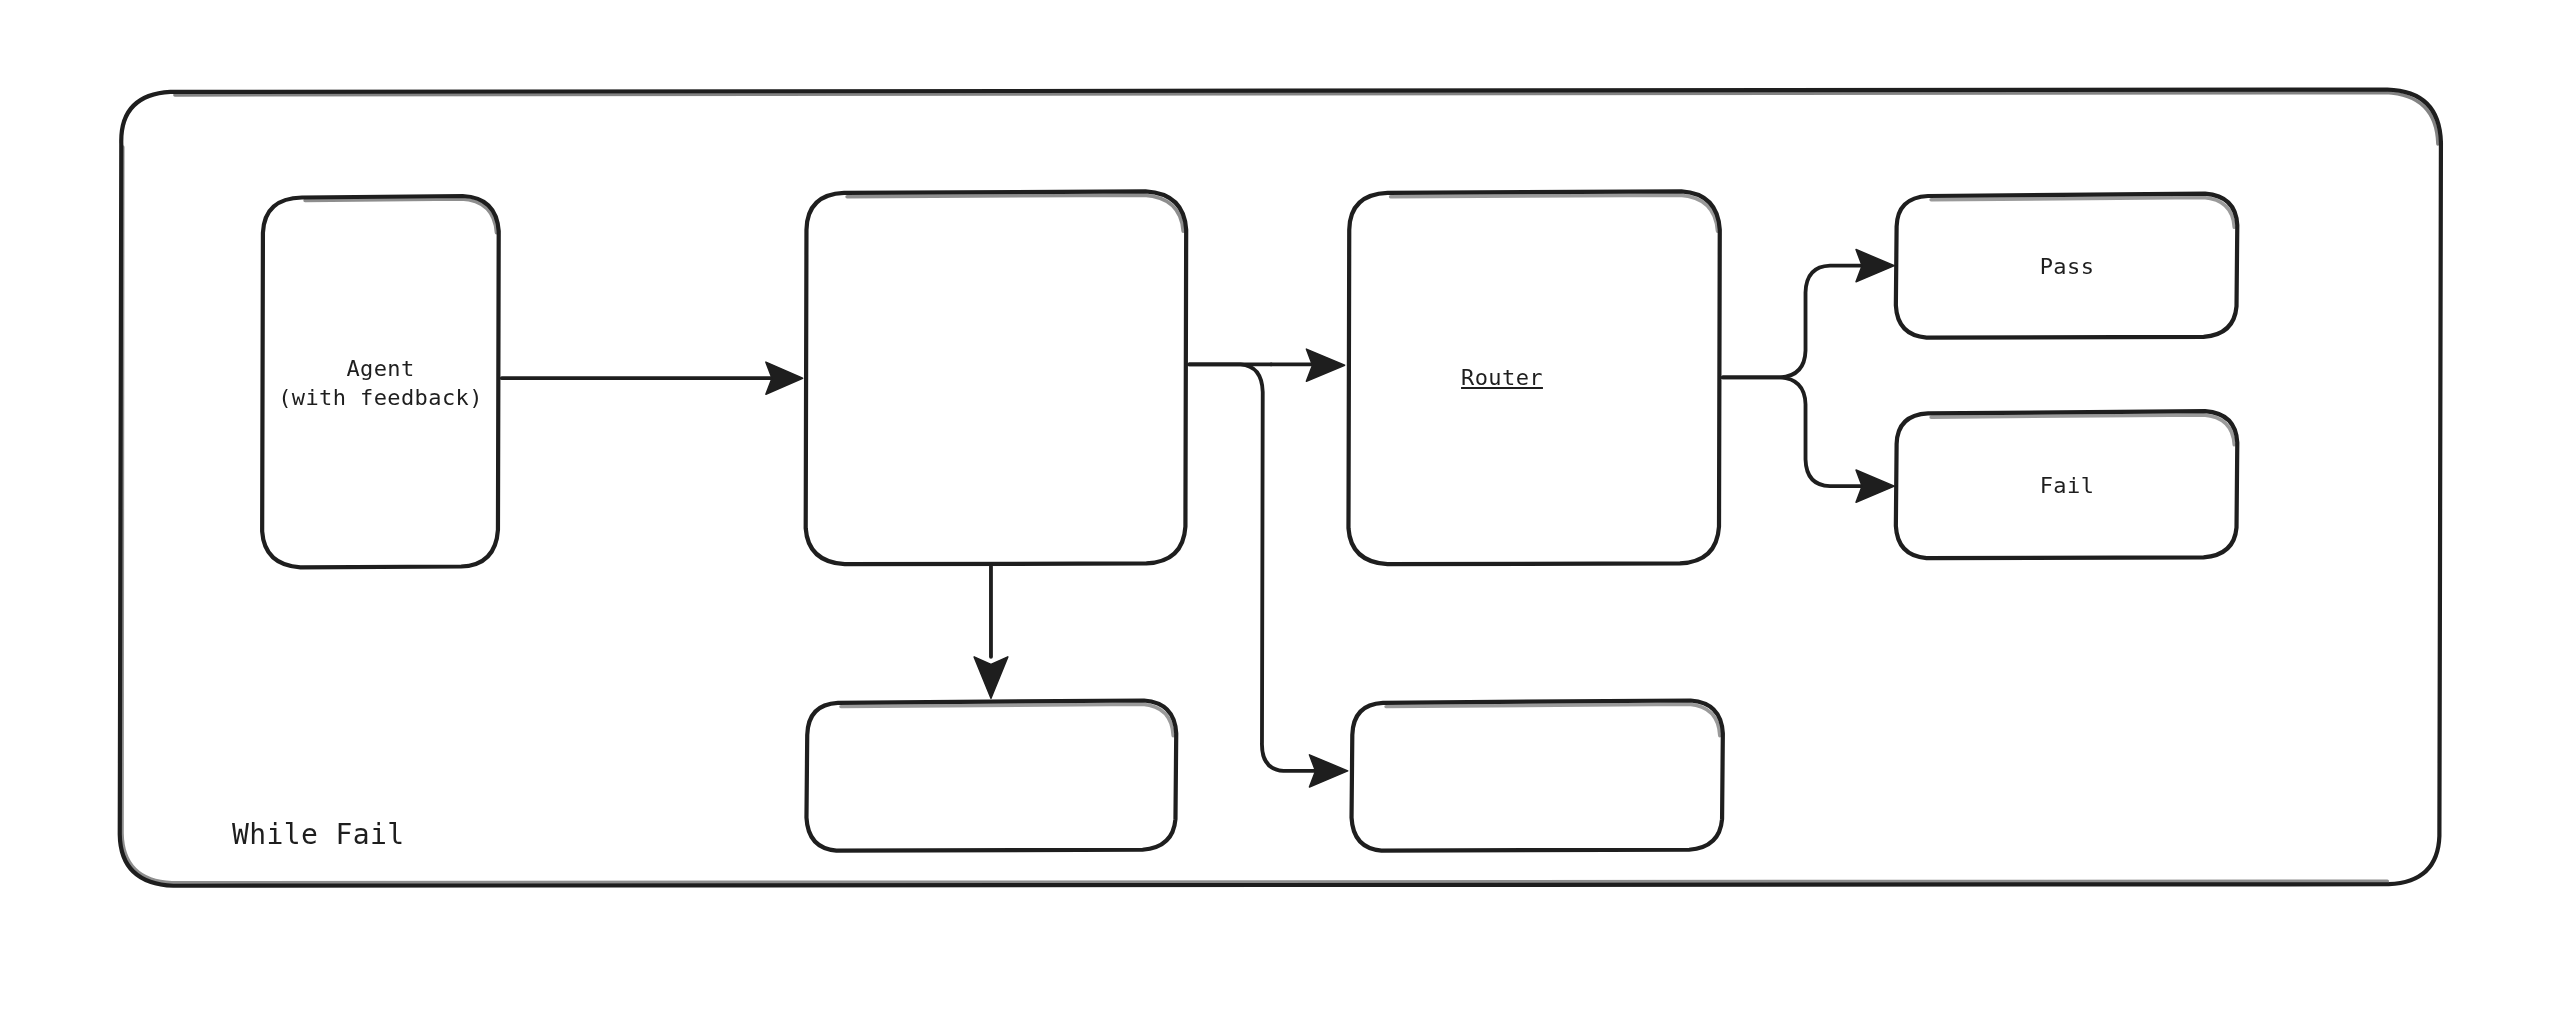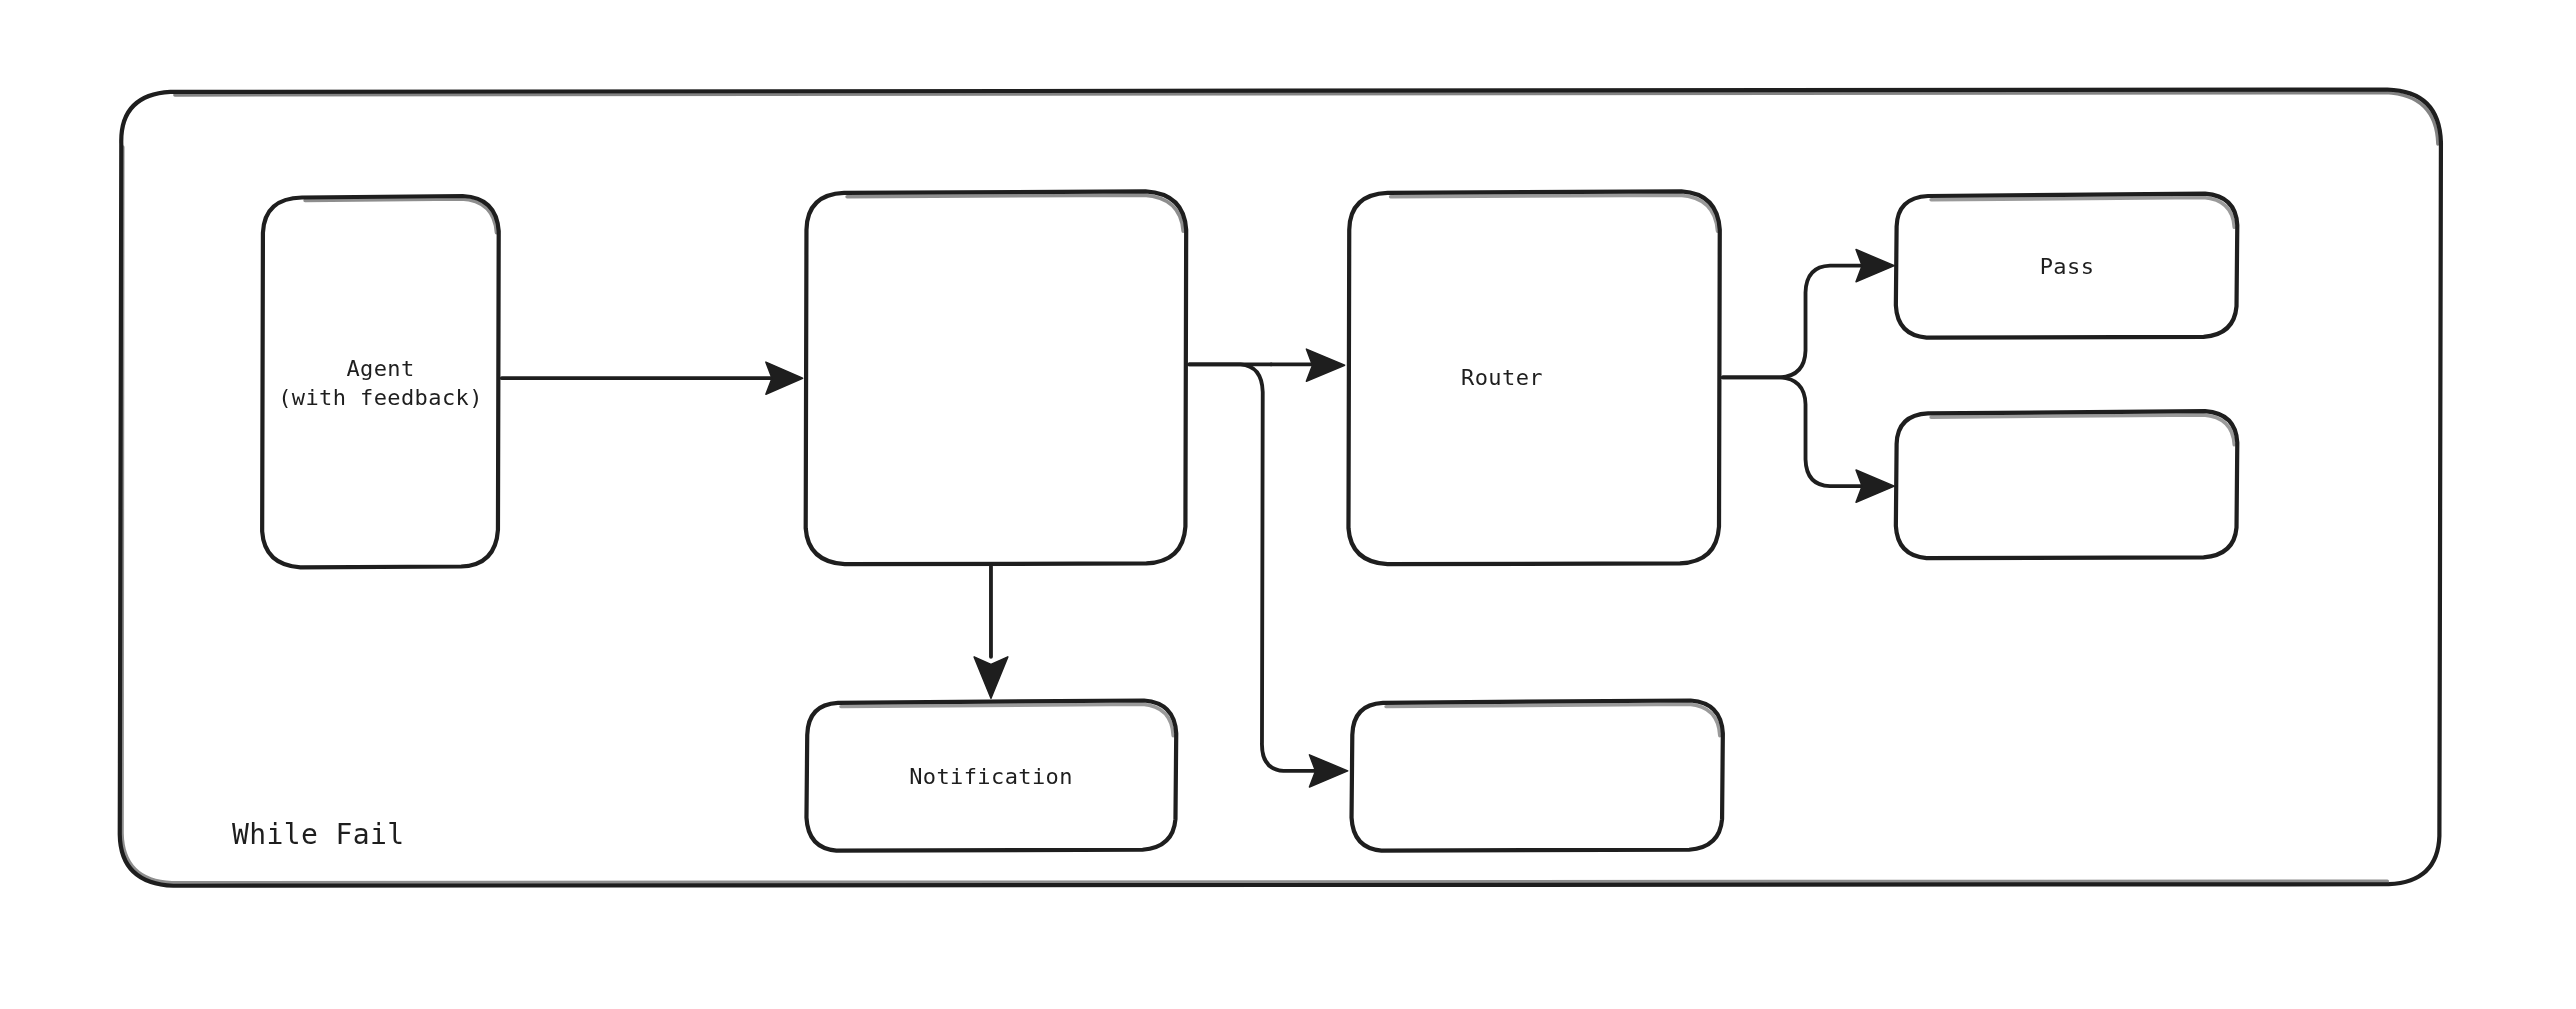--- a/index.html
+++ b/index.html
@@ -157,26 +157,26 @@
       <path class="connector" d="M 2250 493 L 2325 493 Q 2357 495 2358 528 L 2358 600 Q 2359 634 2390 635 L 2436 635"></path>
       <polygon class="arrowhead" points="2474,635 2424,614 2432,635 2424,656"></polygon>
     </g>
 
   </svg>
 
   <div class="node-label" style="left:262px; top:198px; width:237px; height:371px;">Agent
 (with feedback)</div>
 
 
-  <div class="node-label" style="left:1348px; top:193px; width:308px; height:371px;">Router</div>
+  <div class="node-label" style="left:1348px; top:193px; width:308px; height:371px;text-decoration:underline;">Router</div>
 
   <div class="node-label" style="left:1896px; top:196px; width:342px; height:142px;">Pass</div>
 
+  <div class="node-label" style="left:1896px; top:414px; width:342px; height:145px;">Fail</div>
 
-  <div class="node-label" style="left:806px; top:703px; width:370px; height:148px;">Notification</div>
 
 
   <div class="group-label" style="left:187px; top:818px;">While Fail</div>
 
   <div class="node-hit" style="left:262px; top:195px; width:239px; height:374px;"></div>
   <div class="node-hit" style="left:804px; top:191px; width:384px; height:375px;"></div>
   <div class="node-hit" style="left:1347px; top:191px; width:375px; height:375px;"></div>
   <div class="node-hit" style="left:1894px; top:193px; width:345px; height:147px;"></div>
   <div class="node-hit" style="left:1894px; top:410px; width:345px; height:150px;"></div>
   <div class="node-hit" style="left:805px; top:700px; width:373px; height:153px;"></div>

